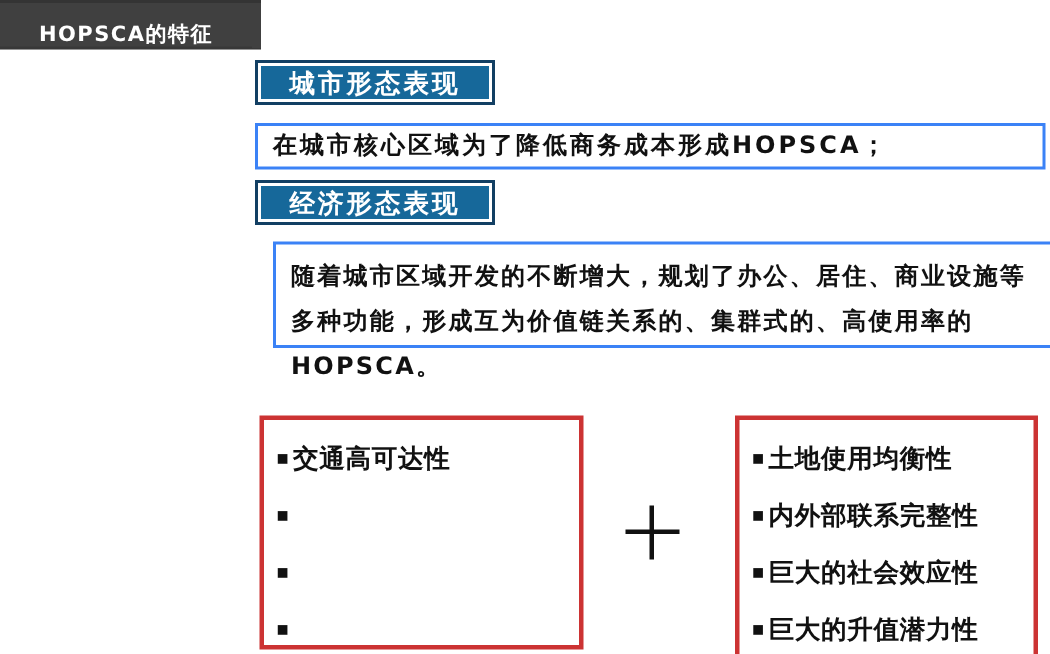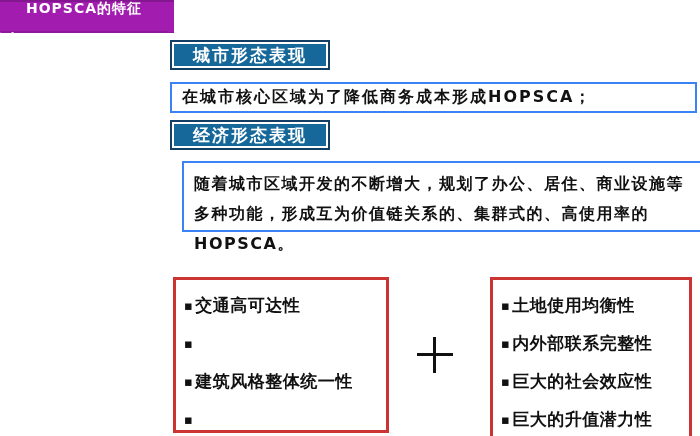--- a/index.html
+++ b/index.html
@@ -6,22 +6,22 @@
   body{
     width:700px;height:436px;overflow:hidden;position:relative;
     background:#ffffff;
     font-family:"DejaVu Sans","Liberation Sans",sans-serif;
     font-weight:bold;color:#111111;
   }
   .abs{position:absolute;box-sizing:border-box;}
 
   
   .banner{
-    background:#a21caf;color:#ffffff;
-    display:flex;align-items:flex-start;justify-content:center;
+    background:#404040;color:#ffffff;
+    display:flex;align-items:flex-end;justify-content:center;
     font-size:14px;letter-spacing:1px;
     box-shadow:inset 0 2px 0 rgba(0,0,0,0.18), inset 0 -1px 0 rgba(0,0,0,0.12);
   }
   .banner1{left:0;top:2;width:174px;height:33px;}
   .banner2{left:0;top:241;width:168px;height:32px;}
 
   
   .tagbox{
     background:#16689a;color:#ffffff;
     border:2px solid #123f63;
@@ -94,21 +94,20 @@
 <div class="abs featbox featbox-left">
   <div class="feat-item">
     <span class="bullet">▪</span>
     <span>交通高可达性</span>
   </div>
   <div class="feat-item">
     <span class="bullet">▪</span>
   </div>
   <div class="feat-item">
     <span class="bullet">▪</span>
-    <span>建筑风格整体统一性</span>
   </div>
   <div class="feat-item">
     <span class="bullet">▪</span>
   </div>
 </div>
 
 <div class="abs plus">
   <div class="h"></div>
   <div class="v"></div>
 </div>

